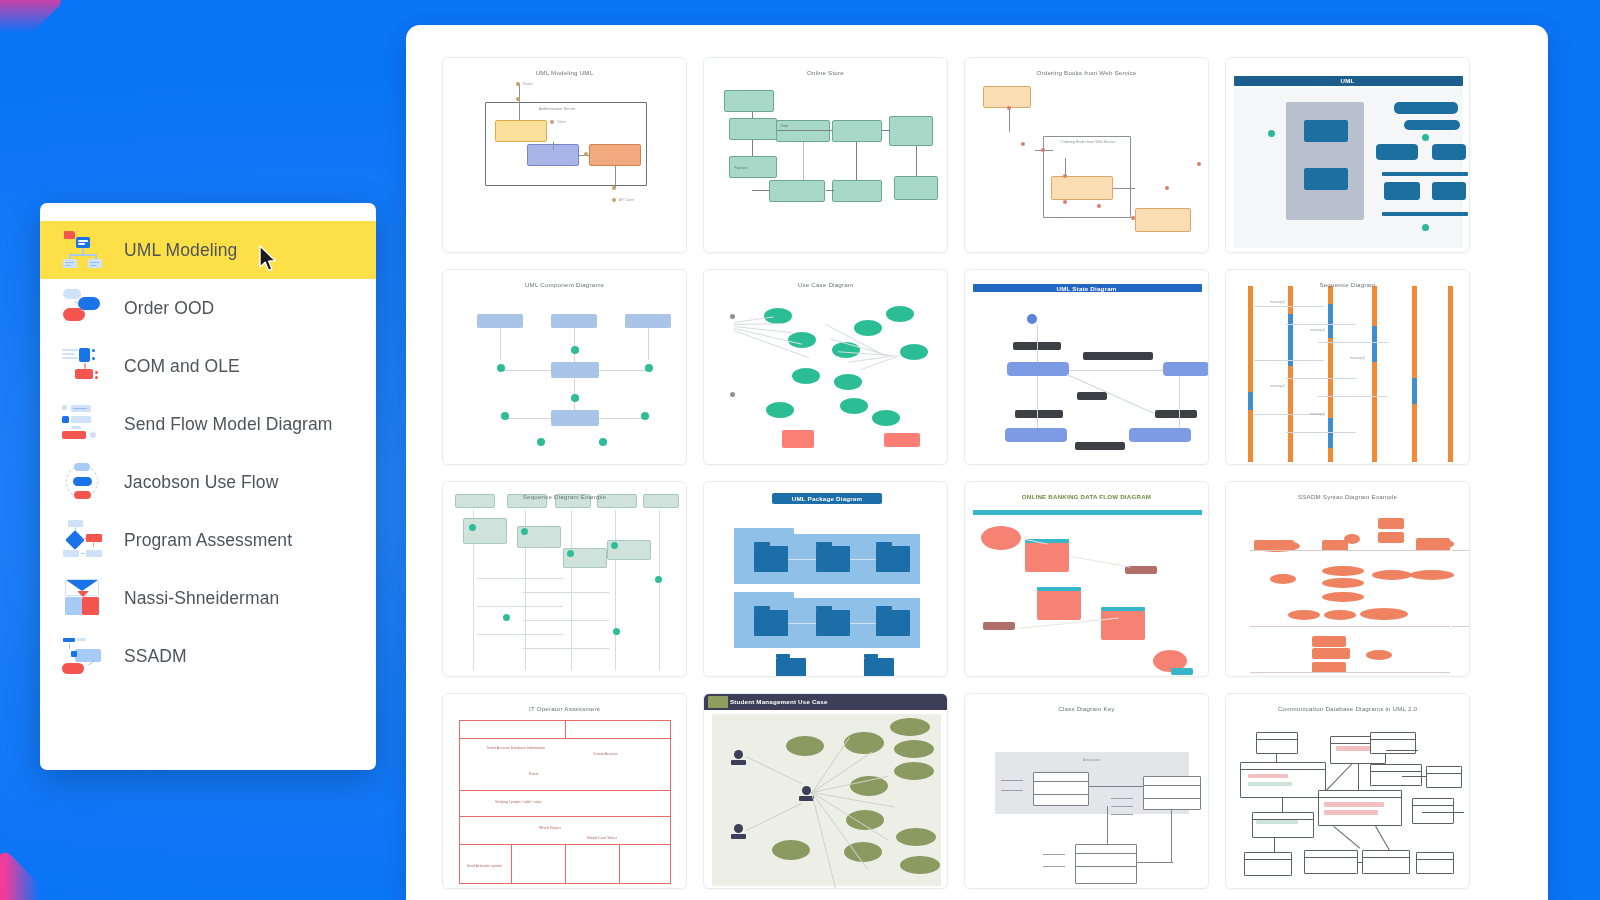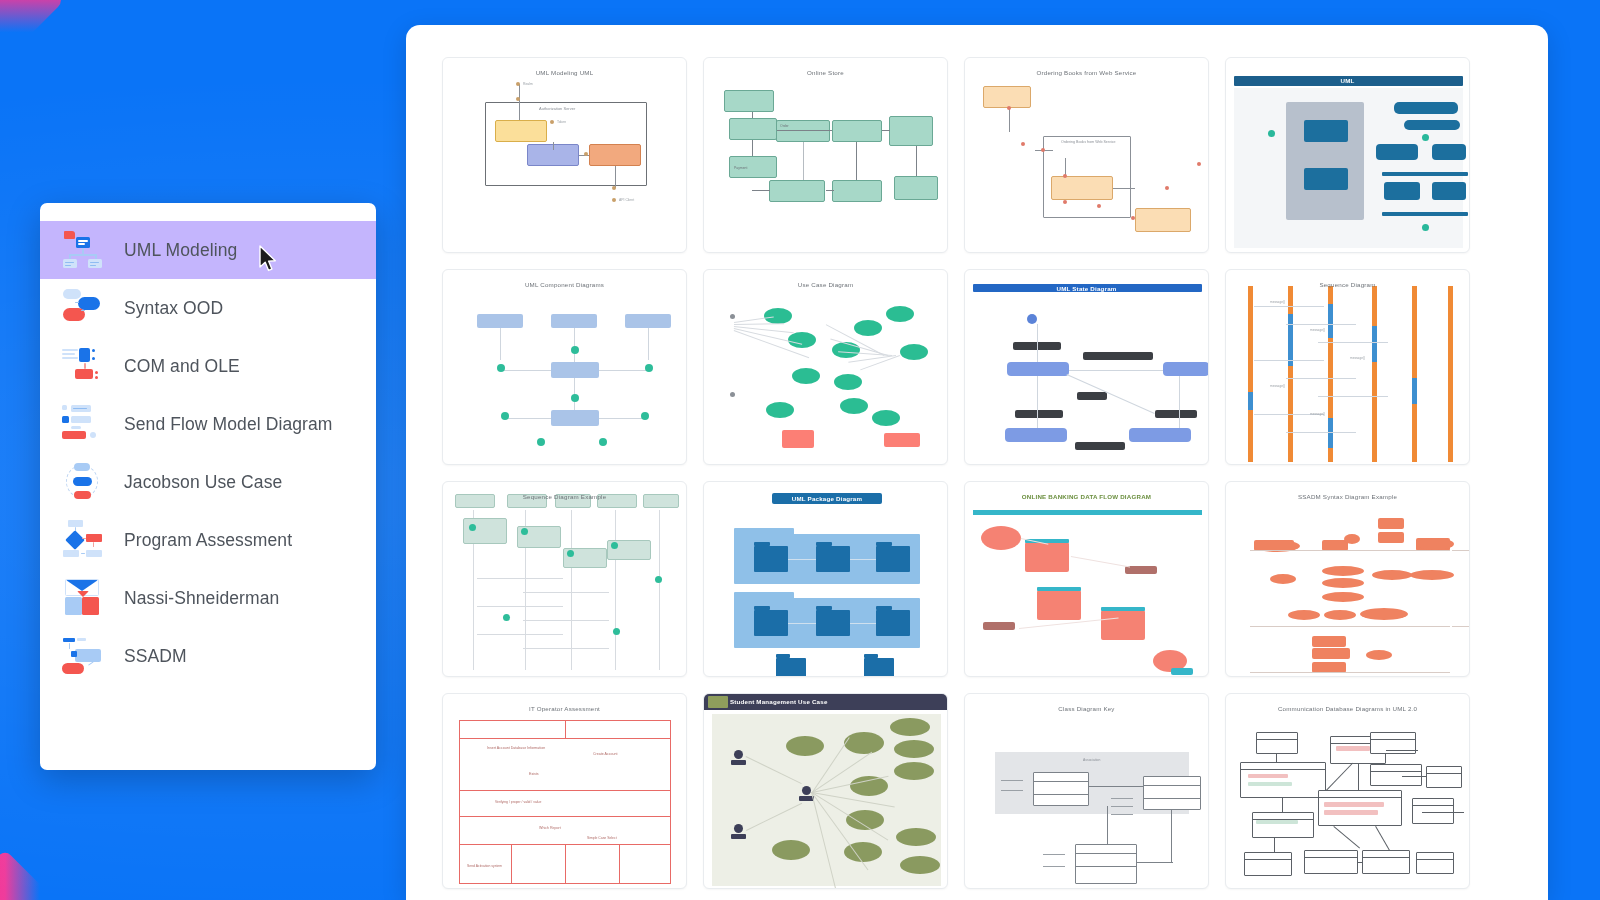--- a/index.html
+++ b/index.html
@@ -63,21 +63,21 @@
   .menu {
     position:absolute; left:40px; top:203px; width:336px; height:567px;
     background:#fff; border-radius:7px;
     box-shadow:0 10px 34px rgba(0,0,0,.22);
     padding:18px 0;
   }
   .mi {
     display:flex; align-items:center; height:58px; padding:0 16px 0 22px;
     cursor:default; position:relative;
   }
-  .mi.active { background:#c4b5fd; }
+  .mi.active { background:#fde047; }
   .mi .ico { width:46px; height:40px; position:relative; flex:none; margin-right:16px; }
   .mi .lab {
     font-size:17.5px; color:#4e545c; letter-spacing:.1px;
     font-family:"Liberation Sans", sans-serif;
   }
   .sq { position:absolute; border-radius:1.5px; }
 
   
   .cursor { position:absolute; left:258px; top:245px; width:20px; height:28px; }
 </style>
@@ -558,21 +558,21 @@
       <div class="lab">UML Modeling</div>
     </div>
     <div class="mi">
       <div class="ico">
     <div class="sq" style="left:1px;top:1px;width:18px;height:10px;background:#cfe2fa;border-radius:6px;"></div>
     <div class="sq" style="left:16px;top:9px;width:22px;height:13px;background:#1a73e8;border-radius:8px;"></div>
     <div class="sq" style="left:1px;top:20px;width:22px;height:13px;background:#f4564f;border-radius:8px;"></div>
     <div class="sq" style="left:13px;top:14px;width:4px;height:1.3px;background:#9dc4f0;"></div>
     <div class="sq" style="left:19px;top:22px;width:4px;height:1.3px;background:#9dc4f0;"></div>
       </div>
-      <div class="lab">Syntax OOD</div>
+      <div class="lab">Order OOD</div>
     </div>
     <div class="mi">
       <div class="ico">
     <div class="sq" style="left:0px;top:3px;width:16px;height:2px;background:#cfe2fa;"></div>
     <div class="sq" style="left:0px;top:7px;width:13px;height:2px;background:#cfe2fa;"></div>
     <div class="sq" style="left:0px;top:11px;width:16px;height:2px;background:#cfe2fa;"></div>
     <div class="sq" style="left:17px;top:2px;width:11px;height:14px;background:#1a73e8;border-radius:2px;"></div>
     <div class="sq" style="left:30px;top:3px;width:3px;height:3px;background:#1a73e8;"></div>
     <div class="sq" style="left:30px;top:11px;width:3px;height:3px;background:#1a73e8;"></div>
     <div class="sq" style="left:22px;top:17px;width:1.6px;height:6px;background:#f4a09c;"></div>
@@ -595,21 +595,21 @@
       </div>
       <div class="lab">Send Flow Model Diagram</div>
     </div>
     <div class="mi">
       <div class="ico">
     <div class="sq" style="left:4px;top:3px;width:32px;height:33px;border:1.5px dashed #bcd4f2;border-radius:50%;"></div>
     <div class="sq" style="left:12px;top:1px;width:16px;height:8px;background:#a8cbf5;border-radius:5px;"></div>
     <div class="sq" style="left:11px;top:15px;width:19px;height:9px;background:#1a73e8;border-radius:5px;"></div>
     <div class="sq" style="left:12px;top:29px;width:17px;height:8px;background:#f4564f;border-radius:5px;"></div>
       </div>
-      <div class="lab">Jacobson Use Case</div>
+      <div class="lab">Jacobson Use Flow</div>
     </div>
     <div class="mi">
       <div class="ico">
     <div class="sq" style="left:6px;top:0px;width:15px;height:7px;background:#cfe2fa;border-radius:1px;"></div>
     <div class="sq" style="left:13px;top:7px;width:1.3px;height:5px;background:#a8cbf5;"></div>
     <div class="sq" style="left:6px;top:13px;width:14px;height:14px;background:#1a73e8;transform:rotate(45deg);"></div>
     <div class="sq" style="left:24px;top:14px;width:16px;height:8px;background:#f4564f;border-radius:1px;"></div>
     <div class="sq" style="left:20px;top:18px;width:4px;height:1.3px;background:#f4a09c;"></div>
     <div class="sq" style="left:31px;top:22px;width:1.3px;height:5px;background:#f4a09c;"></div>
     <div class="sq" style="left:1px;top:30px;width:16px;height:7px;background:#cfe2fa;border-radius:1px;"></div>

